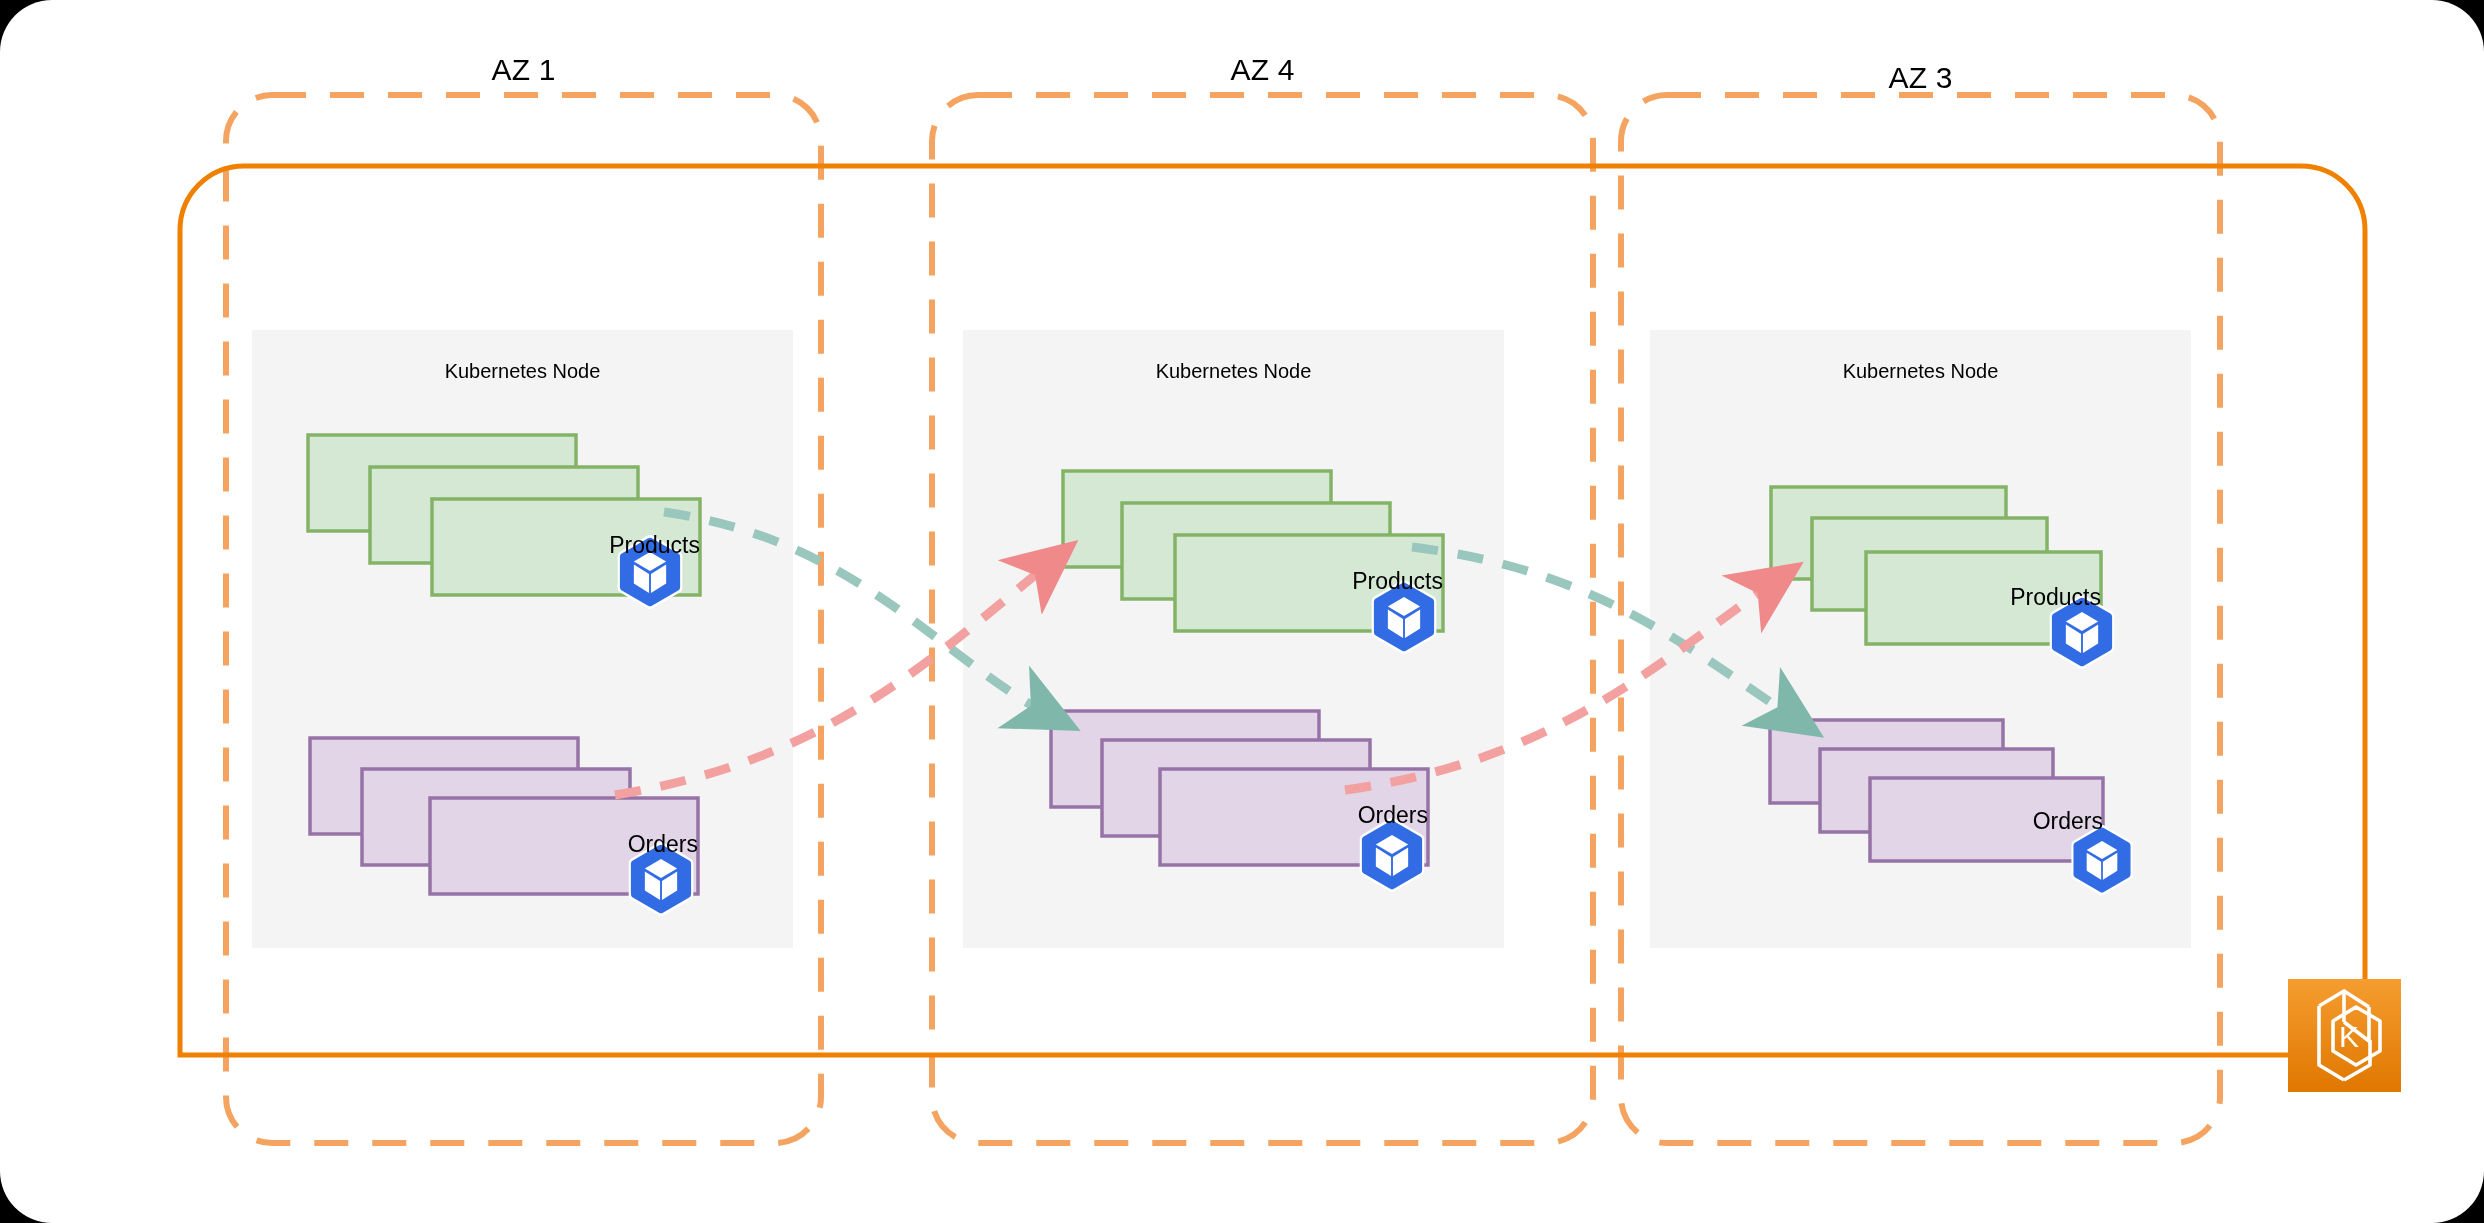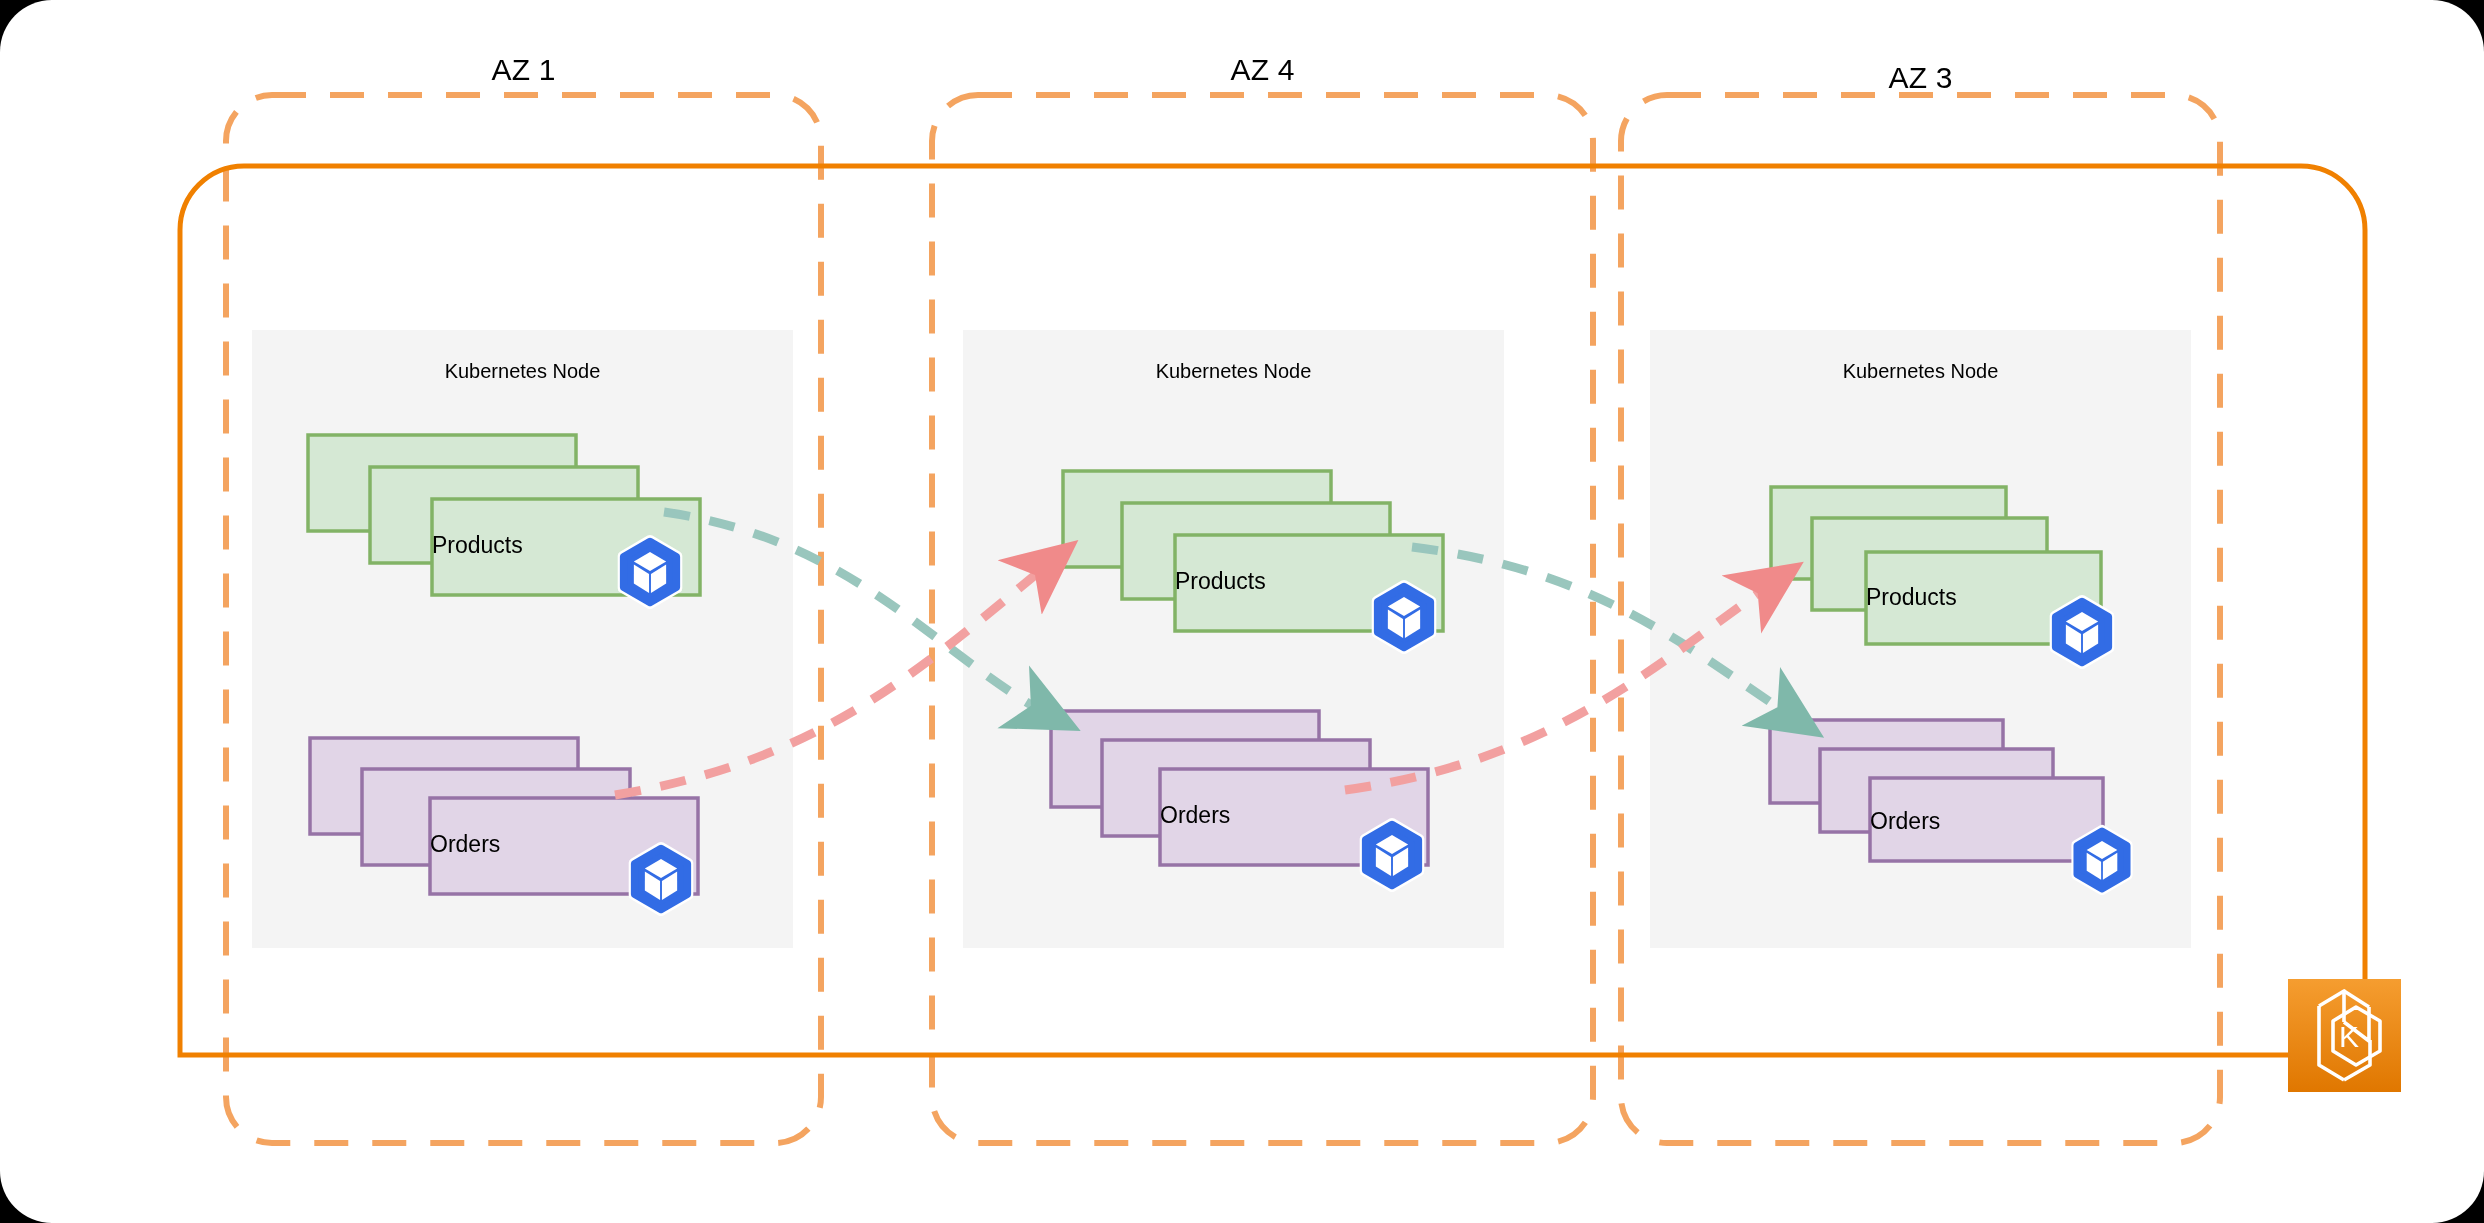--- a/index.html
+++ b/index.html
@@ -46,21 +46,21 @@
     position: absolute;
     font-size: 20px;
     color: #000000;
     text-align: center;
     white-space: nowrap;
   }
   .pod-label {
     position: absolute;
     font-size: 23px;
     color: #000000;
-    text-align: left;
+    text-align: right;
     white-space: nowrap;
   }
 </style>
 </head>
 <body>
 
 <div id="stage">
   <div id="card">
 
     <svg id="diagram-svg" viewBox="0 0 2484 1223">

